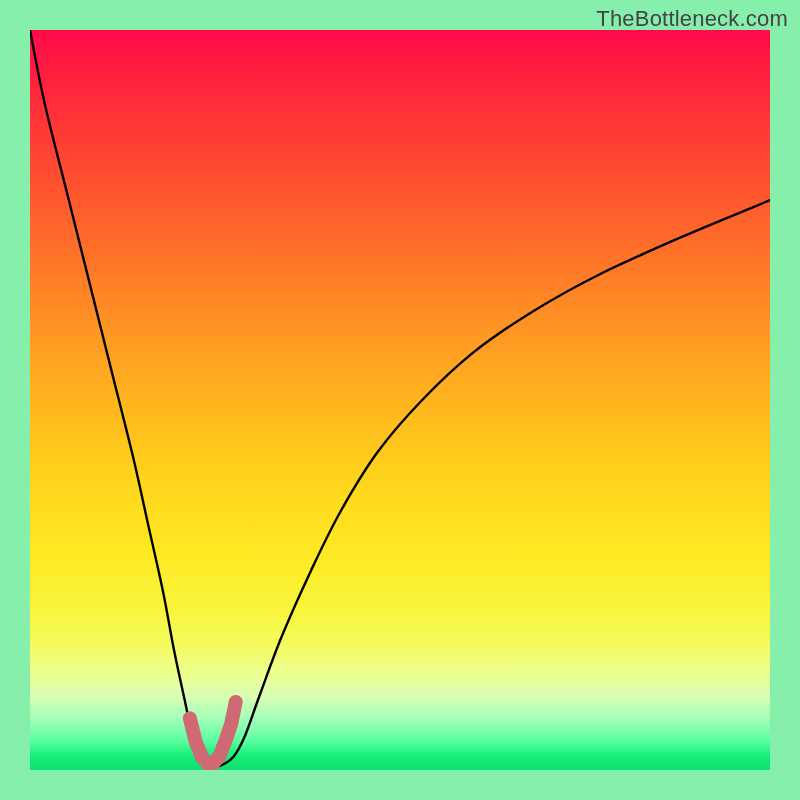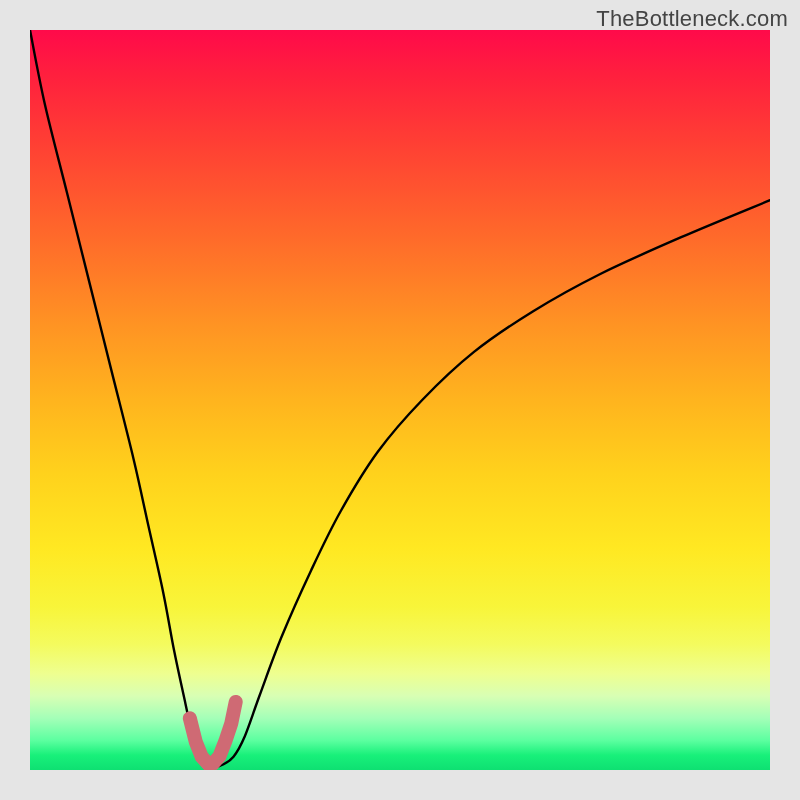--- a/index.html
+++ b/index.html
@@ -9,21 +9,21 @@
     height: 800px;
     overflow: hidden;
     background: #000;
     font-family: Arial, Helvetica, sans-serif;
   }
   .frame {
     position: absolute;
     left: 0; top: 0;
     width: 800px;
     height: 800px;
-    background: #e5e5e5;
+    background: #86efac;
   }
   .plot {
     position: absolute;
     left: 30px;
     top: 30px;
     width: 740px;
     height: 740px;
     overflow: hidden;
   }
   .gradient {

